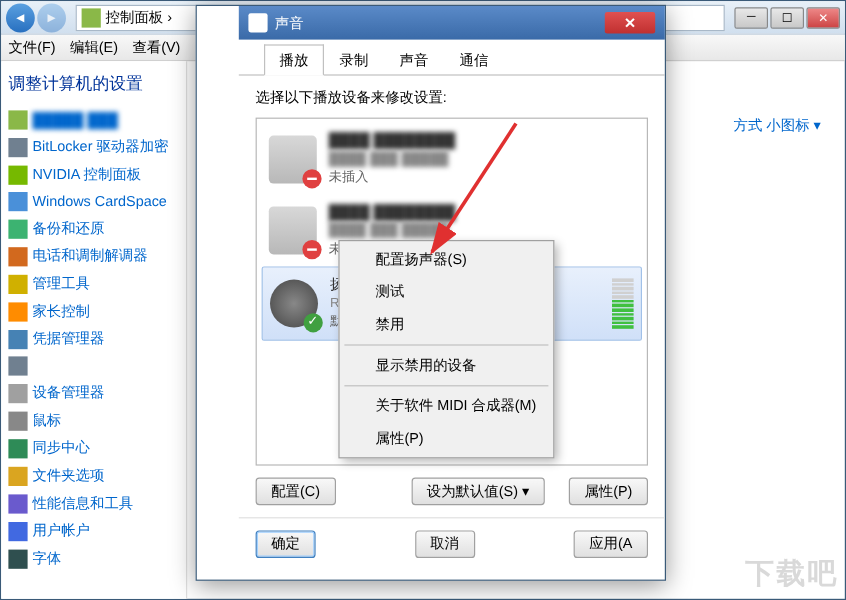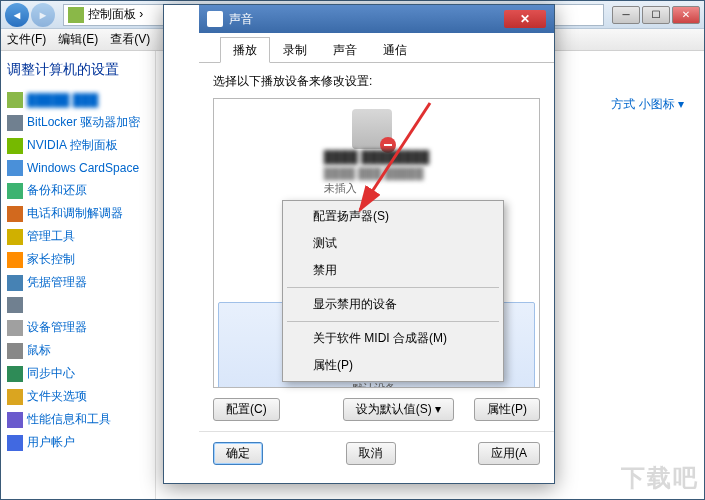--- a/index.html
+++ b/index.html
@@ -33,21 +33,21 @@
 .sd-titlebar .sd-icon { width:16px; height:16px; background:#fff; margin-right:6px; border-radius:2px; }
 .sd-close { margin-left:auto; width:42px; height:18px; background:linear-gradient(#e05050,#c03030); border-radius:2px; display:flex; align-items:center; justify-content:center; color:#fff; font-weight:bold; font-size:12px; }
 
 .sd-tabs { height:26px; display:flex; margin-top:4px; padding-left:8px; border-bottom:1px solid #c0c0c0; }
 .sd-tab { padding:4px 12px; font-size:12px; border:1px solid transparent; border-bottom:none; cursor:pointer; }
 .sd-tab.active { background:#fff; border-color:#c0c0c0; border-bottom:1px solid #fff; margin-bottom:-1px;margin-left:13px; }
 
 .sd-content { padding:10px 14px; }
 .sd-instruction { font-size:12px; margin-bottom:8px; }
 .device-list { border:1px solid #b8b8b8; height:290px; background:#fff; padding:4px; overflow:hidden; }
-.device { display:flex; align-items:center; padding:6px; position:relative;flex-direction:column; }
+.device { display:flex; align-items:center; padding:6px; position:relative; }
 .device.selected { background:linear-gradient(#e8f0fc,#d0e0f8); border:1px solid #a0c0e8; border-radius:2px; }
 .dev-img { width:40px; height:40px; background:linear-gradient(#d8d8d8,#b8b8b8); margin-right:10px; position:relative; flex-shrink:0; border-radius:4px; }
 .dev-img.speaker { border-radius:50%; background:radial-gradient(#888,#444); }
 .dev-badge { position:absolute; bottom:-4px; right:-4px; width:16px; height:16px; border-radius:50%; }
 .dev-badge.down { background:#e04040; }
 .dev-badge.ok { background:#40a040; }
 .dev-badge::after{content:"";position:absolute;left:4px;top:7px;width:8px;height:2px;background:#fff;}
 .dev-badge.ok::after{content:"✓";color:#fff;background:none;left:3px;top:0;font-size:11px;width:auto;height:auto;}
 .dev-text { flex:1; font-size:12px; line-height:1.4; }
 .dev-name { color:#333; filter:blur(2px); }
@@ -58,21 +58,21 @@
 .vu div { height:3px; background:#40c040; }
 .vu div:nth-child(n+8){ background:#d0d0d0; }
 
 .sd-buttons-row { display:flex; margin-top:10px; gap:20px; }
 .btn { height:23px; padding:0 12px; background:linear-gradient(#f8f8f8,#e0e0e0); border:1px solid #a0a0a0; border-radius:3px; font-size:12px; display:inline-flex; align-items:center; cursor:pointer; }
 .sd-buttons-row .spacer { flex:1; }
 .sd-bottom { display:flex; justify-content:space-between; gap:6px; padding:10px 14px; border-top:1px solid #e0e0e0; }
 .btn.primary { border:1px solid #4080c0; box-shadow:inset 0 0 0 1px #a0d0ff; }
 
 
-.context-menu { position:absolute; left:282px; top:200px; width:222px; background:#f0f0f0; border:1px solid #a0a0a0; box-shadow:3px 3px 8px rgba(0,0,0,.3); padding:2px; z-index:50; }
+.context-menu { position:absolute; left:282px; top:200px; width:180px; background:#f0f0f0; border:1px solid #a0a0a0; box-shadow:3px 3px 8px rgba(0,0,0,.3); padding:2px; z-index:50; }
 .cm-item { padding:5px 8px 5px 28px; font-size:12px; cursor:pointer; position:relative; }
 .cm-sep { height:1px; background:#c0c0c0; margin:3px 2px; }
 .cm-check::before { content:"✓"; position:absolute; left:8px; color:#4060a0; }
 
 
 .arrow-svg { position:absolute; left:300px; top:95px; z-index:60; pointer-events:none; }
 
 .watermark { position:absolute; right:6px; bottom:6px; font-size:24px; color:rgba(180,180,180,.5); font-weight:bold; letter-spacing:2px; }
 </style>
 </head>
@@ -156,20 +156,24 @@
             <span class="si-icon" style="background: rgb(218, 165, 32);"></span>
             <span>文件夹选项</span>
           </div>
           <div class="sidebar-item">
             <span class="si-icon" style="background: rgb(106, 90, 205);"></span>
             <span>性能信息和工具</span>
           </div>
           <div class="sidebar-item">
             <span class="si-icon" style="background: rgb(65, 105, 225);"></span>
             <span>用户帐户</span>
+          </div>
+          <div class="sidebar-item">
+            <span class="si-icon" style="background: rgb(47, 79, 79);"></span>
+            <span>字体</span>
           </div>
         </div>
     </div>
     <div class="main"></div>
   </div>
   <div class="view-opts">
     <span>方式</span>
     <span>小图标 ▾</span>
   </div>
 </div>

